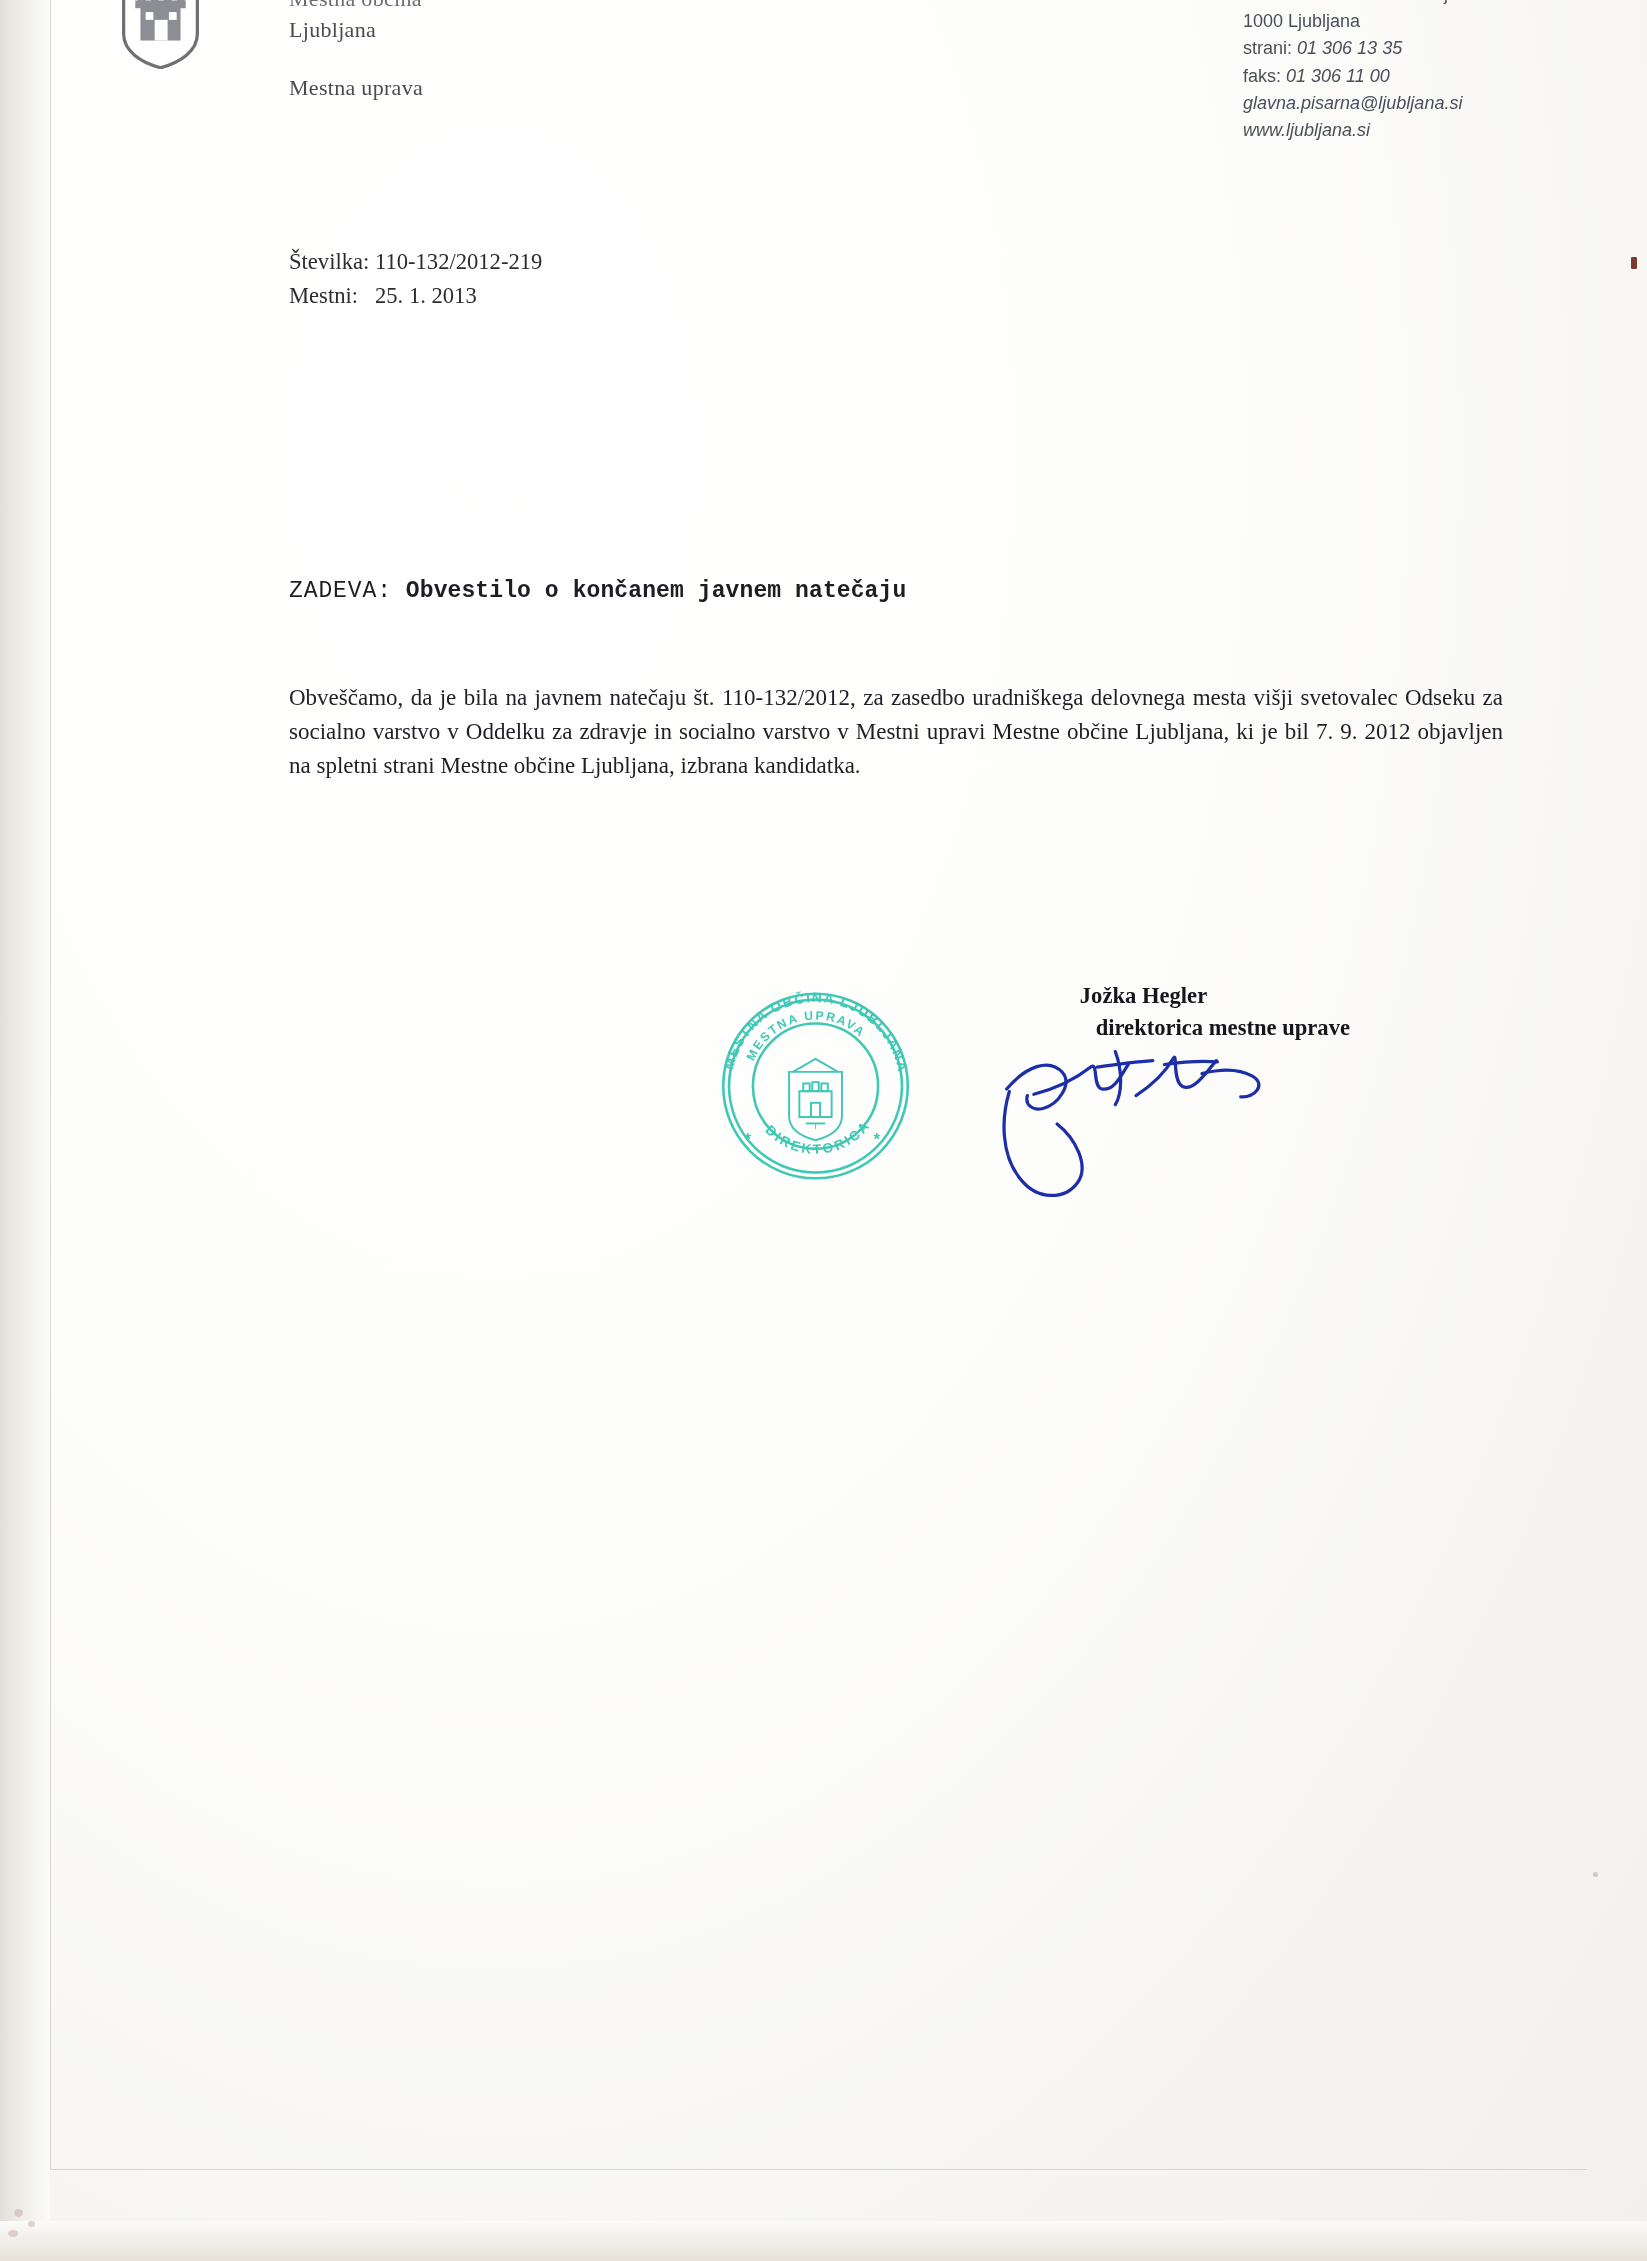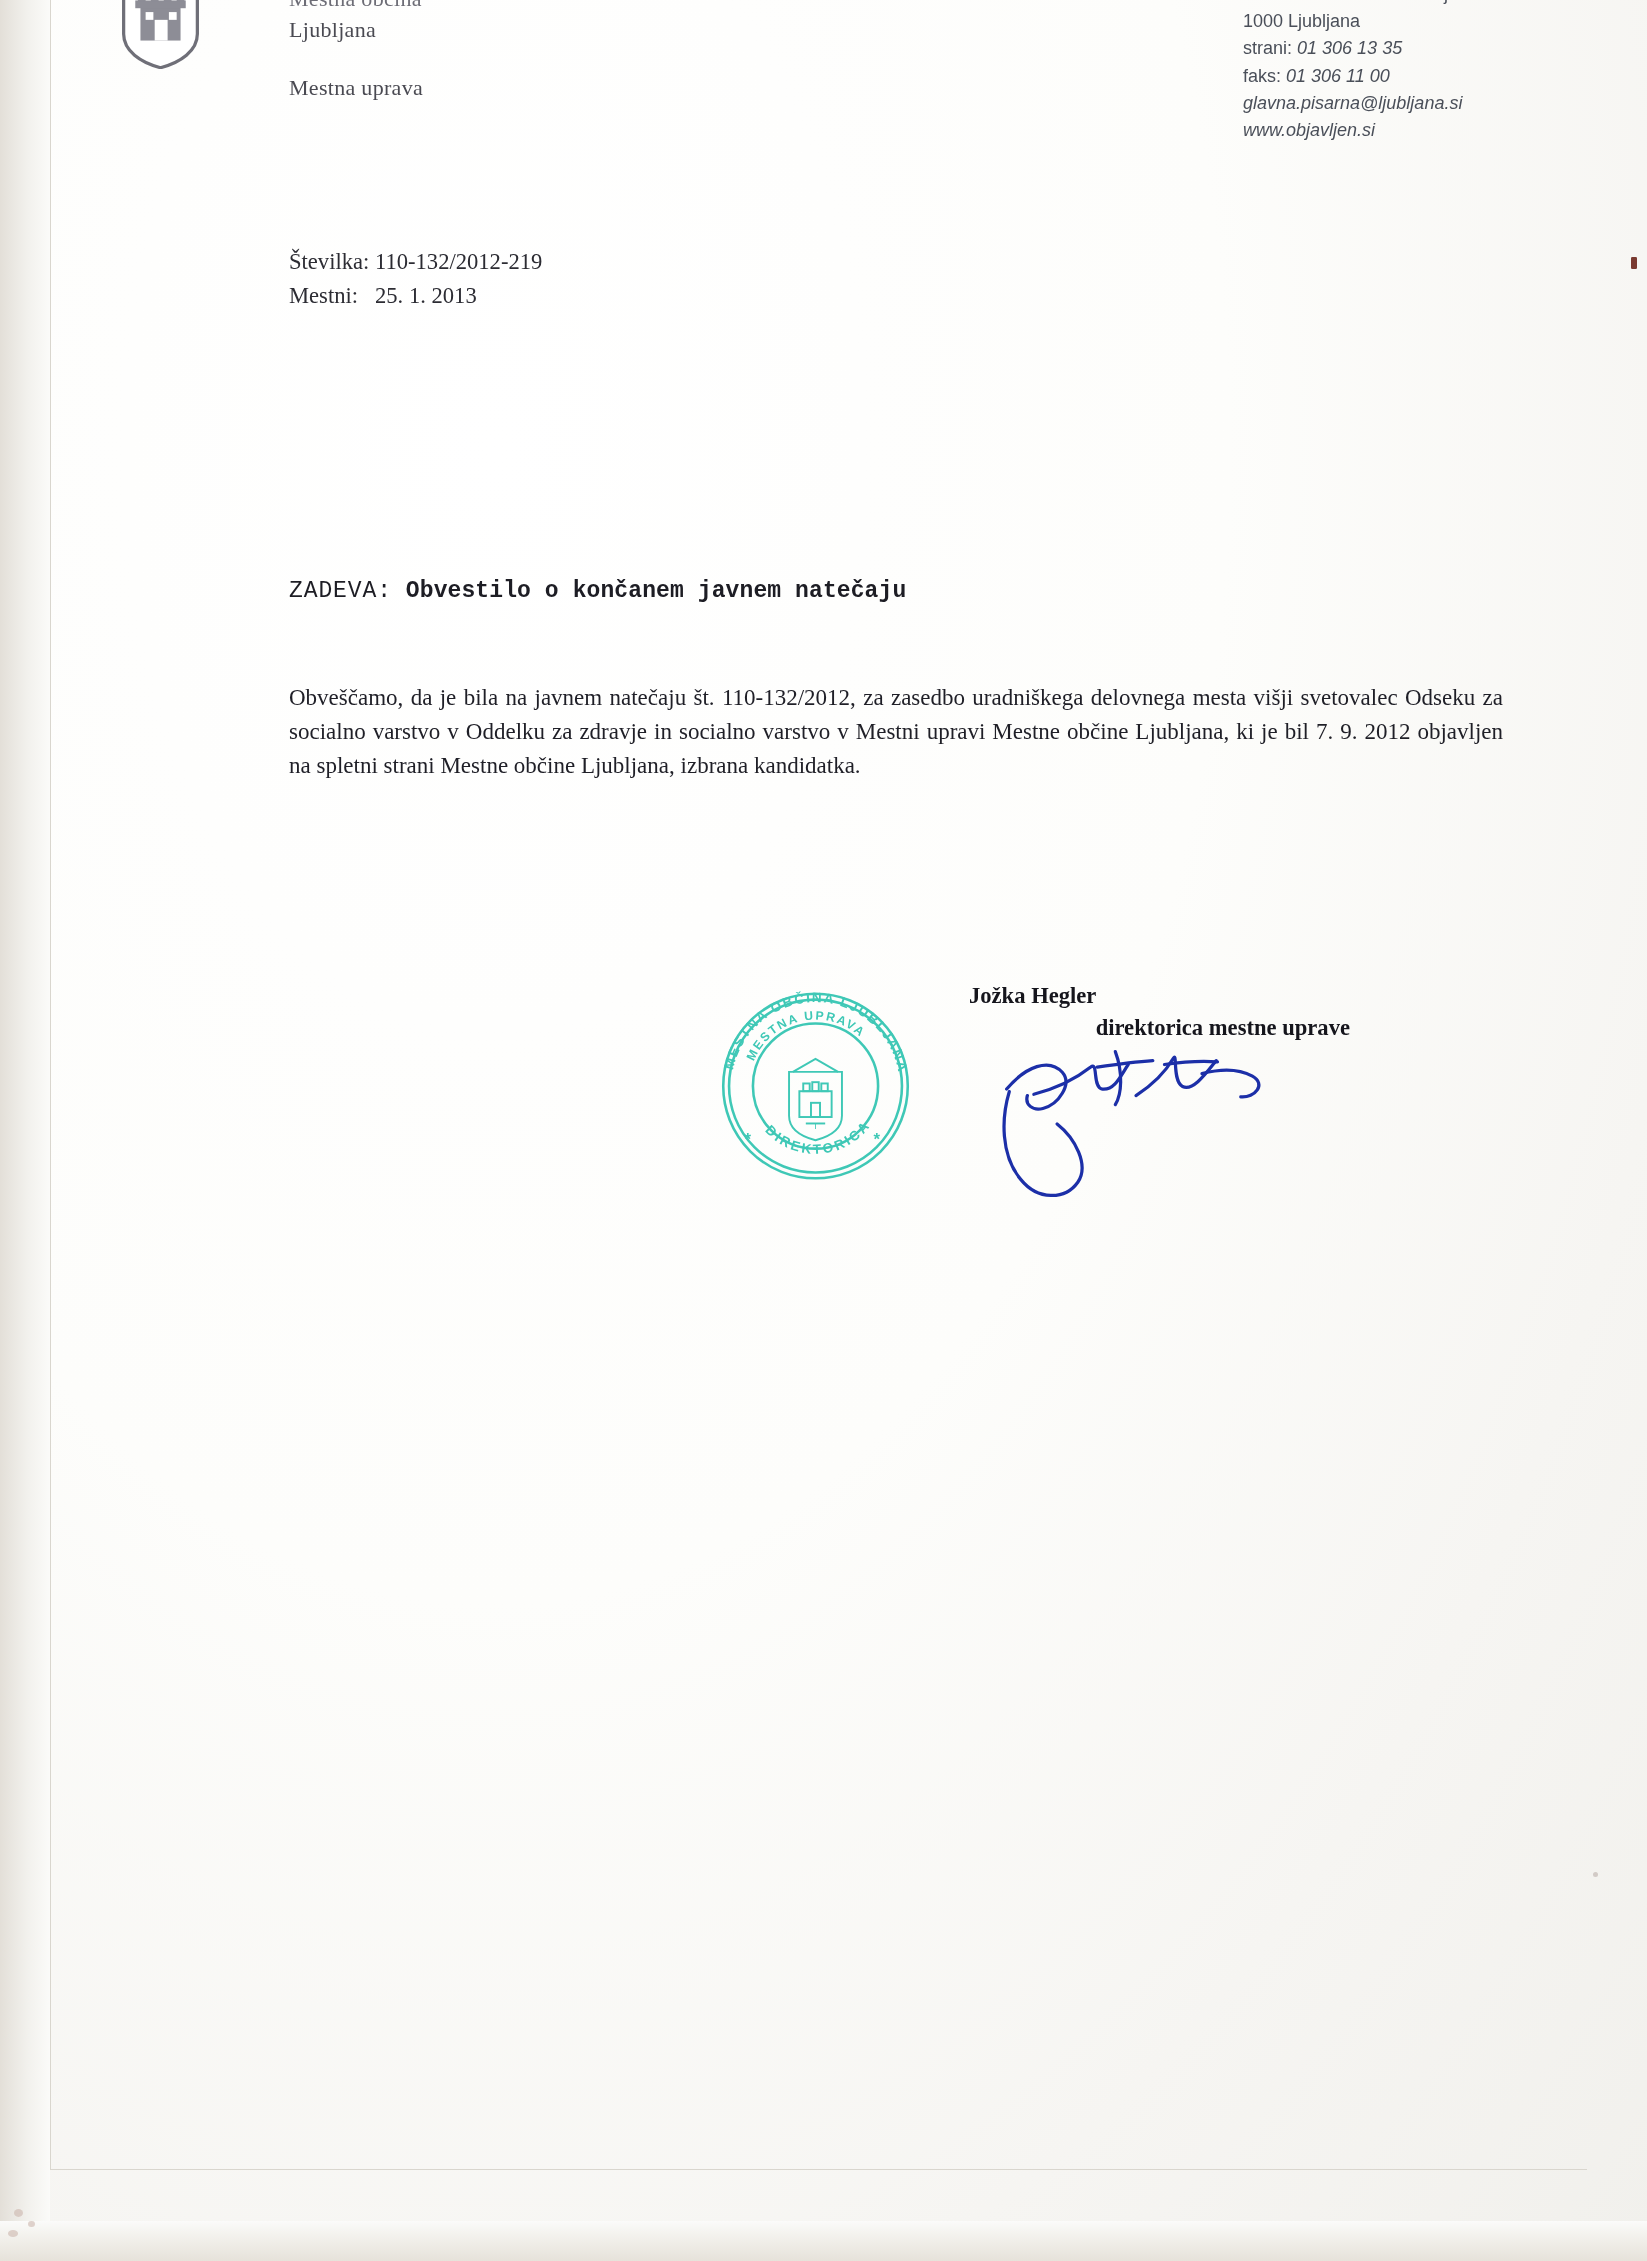--- a/index.html
+++ b/index.html
@@ -149,21 +149,21 @@
     color: #1f1f27;
     text-align: justify;
   }
 
   
   .sig-name {
     position: absolute;
     left: 969px;
     top: 983px;
     width: 349px;
-    text-align: left;
+    text-align: center;
     font-size: 22.6px;
     font-weight: bold;
     color: #15151c;
   }
   .sig-role {
     position: absolute;
     left: 937px;
     top: 1015px;
     width: 413px;
     text-align: right;
@@ -237,21 +237,21 @@
     <div>1000 Ljubljana</div>
     <div>
       <span>strani:</span>
       <span class="it">01 306 13 35</span>
     </div>
     <div>
       <span>faks:</span>
       <span class="it">01 306 11 00</span>
     </div>
     <div class="mail">glavna.pisarna@ljubljana.si</div>
-    <div class="mail">www.objavljen.si</div>
+    <div class="mail">www.ljubljana.si</div>
   </div>
 
   <div class="right-mark"></div>
 
   <div class="meta">
     <div class="row"><span class="label">Številka:</span> <span>110-132/2012-219</span></div>
     <div class="row"><span class="label">Mestni:</span>&nbsp;&nbsp; <span>25. 1. 2013</span></div>
   </div>
 
   <div class="subject">

